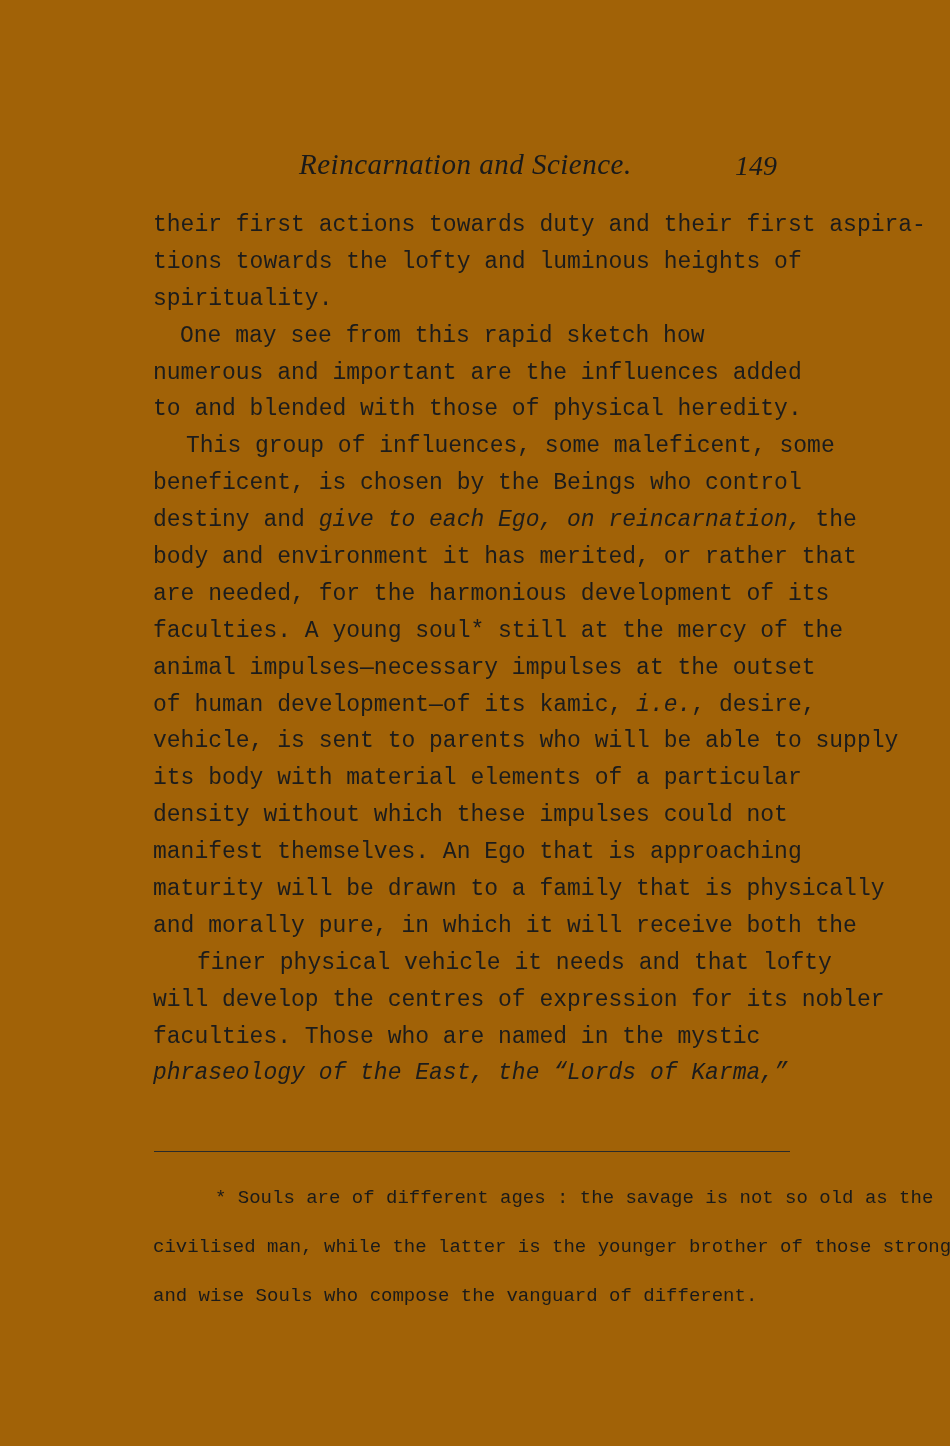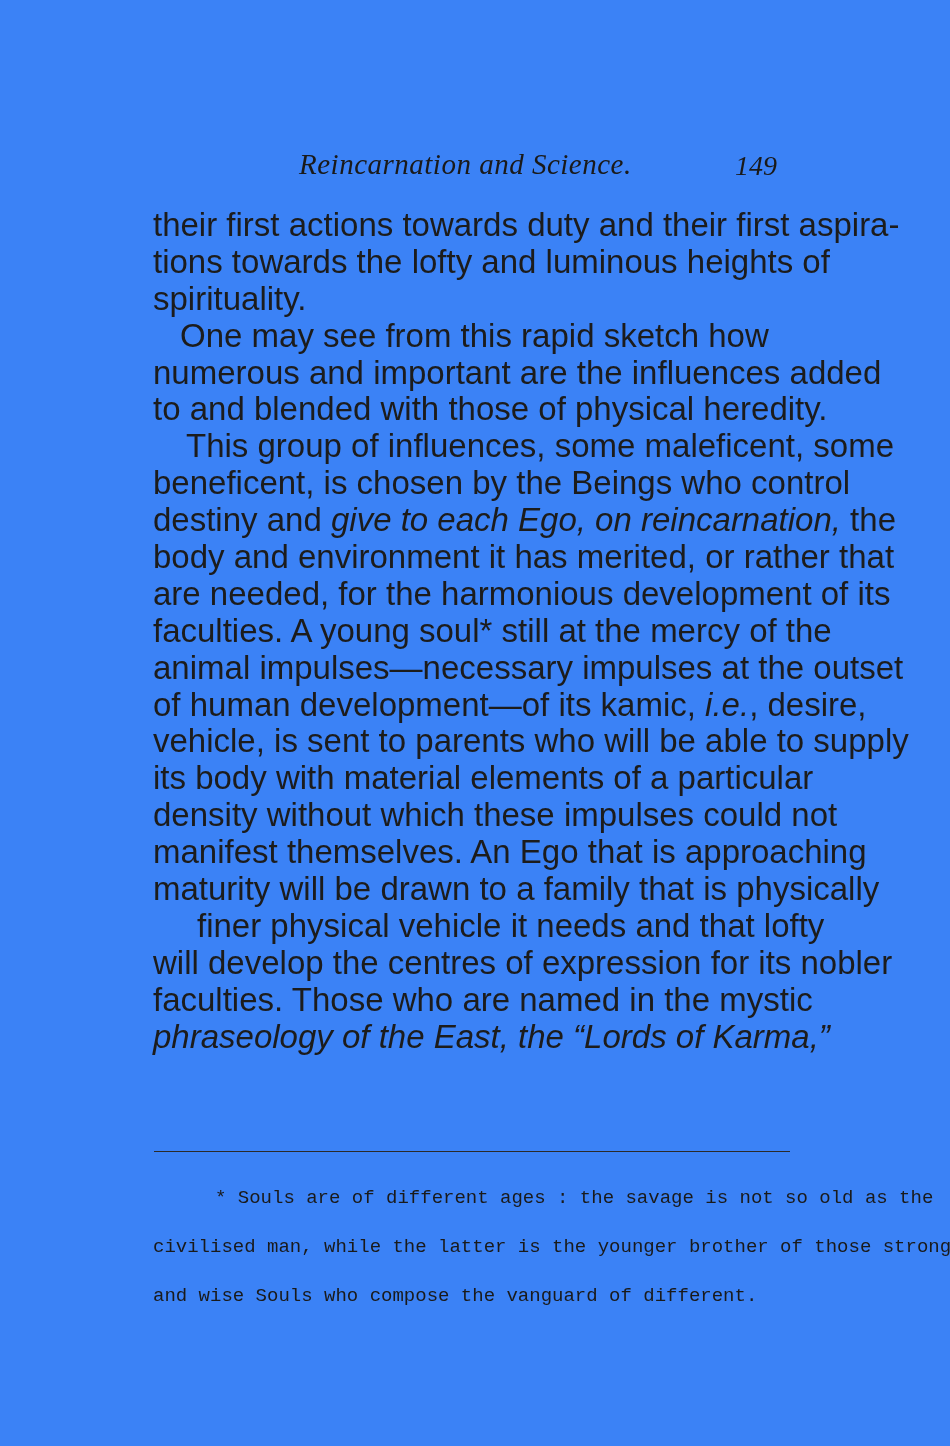--- a/index.html
+++ b/index.html
@@ -1,22 +1,22 @@
 <!DOCTYPE html>
 <html><head>
   <meta charset="utf-8">
   <style>
     html, body { margin: 0; padding: 0; background: #ffffff; }
     body { width: 950px; height: 1446px; position: relative; overflow: hidden; color: #1a1a1a; }
-    .page { position: absolute; left: 0; top: 0; width: 950px; height: 1446px; background: #3b82f6; }
+    .page { position: absolute; left: 0; top: 0; width: 950px; height: 1446px; background: #a16207; }
     .running-head { position: absolute; top: 148px; left: 153px; width: 636px; height: 40px; }
     .rh-title { position: absolute; left: 146px; top: 0; font-family: "Liberation Serif", serif; font-style: italic; font-size: 29px; letter-spacing: 0.5px; color: #1a1a1a; }
     .rh-num { position: absolute; right: 12px; top: 2px; font-family: "Liberation Serif", serif; font-style: italic; font-size: 28px; color: #1a1a1a; }
     .body-text { position: absolute; left: 153px; top: 207px; width: 636px; }
-    .line { display: block; height: 36.9px; line-height: 36.9px; font-family: Liberation Sans, sans-serif; font-size: 33px; text-align: justify; text-align-last: justify; white-space: nowrap; overflow: visible; color: #1c1c1c; }
+    .line { display: block; height: 36.9px; line-height: 36.9px; font-family: Liberation Mono, monospace; font-size: 23px; text-align: justify; text-align-last: justify; white-space: nowrap; overflow: visible; color: #1c1c1c; }
     .line.last { text-align-last: left; }
     .line.indent { padding-left: 27px; }
     .line span.it { font-style: italic; }
     .footnote-rule { position: absolute; left: 154px; top: 1151px; width: 636px; height: 0; border-top: 1.6px solid #2a2a2a; }
     .footnotes { position: absolute; left: 153px; top: 1161px; width: 640px; }
     .fn-line { display: block; height: 24px; line-height: 24px; font-family: Liberation Mono, monospace; font-size: 19px; text-align: justify; text-align-last: justify; white-space: nowrap; color: #1a1a1a; margin-top: 25px; }
     .fn-line.indent { padding-left: 62px; }
     .fn-line.last { text-align-last: left; }
   </style>
 </head>
@@ -42,20 +42,21 @@
     <span class="line" style="text-align: left; text-align-last: left;">body and environment it has merited, or rather that</span>
     <span class="line" style="text-align: left; text-align-last: left;">are needed, for the harmonious development of its</span>
     <span class="line" style="text-align: left; text-align-last: left;">faculties.  A young soul* still at the mercy of the</span>
     <span class="line" style="text-align: left; text-align-last: left;">animal impulses—necessary impulses at the outset</span>
     <span class="line" style="text-align: left; text-align-last: left;"><span>of human development—of its kamic, </span><span class="it">i.e.</span><span>, desire,</span></span>
     <span class="line" style="text-align: left; text-align-last: left;">vehicle, is sent to parents who will be able to supply</span>
     <span class="line" style="text-align: right; text-align-last: left;">its body with material elements of a particular</span>
     <span class="line" style="text-align: left; text-align-last: left;">density without which these impulses could not</span>
     <span class="line" style="text-align: left; text-align-last: left;">manifest themselves.  An Ego that is approaching</span>
     <span class="line" style="text-align: left; text-align-last: left;">maturity will be drawn to a family that is physically</span>
+    <span class="line" style="text-align: left; text-align-last: left;">and morally pure, in which it will receive both the</span>
     <span class="line" style="text-align: left; text-align-last: left; margin-left: 44px;">finer physical vehicle it needs and that lofty</span>
     <span class="line" style="text-align: left; text-align-last: left;">will develop the centres of expression for its nobler</span>
     <span class="line" style="text-align: left; text-align-last: left;">faculties.  Those who are named in the mystic</span>
     <span class="line it-line" style="font-style: italic; text-align: left; text-align-last: left;">phraseology of the East, the “Lords of Karma,”</span>
   </div>
 
   <div class="footnote-rule"></div>
 
   <div class="footnotes">
     <span class="fn-line indent" style="text-align: left; text-align-last: left;">* Souls are of different ages : the savage is not so old as the</span>

